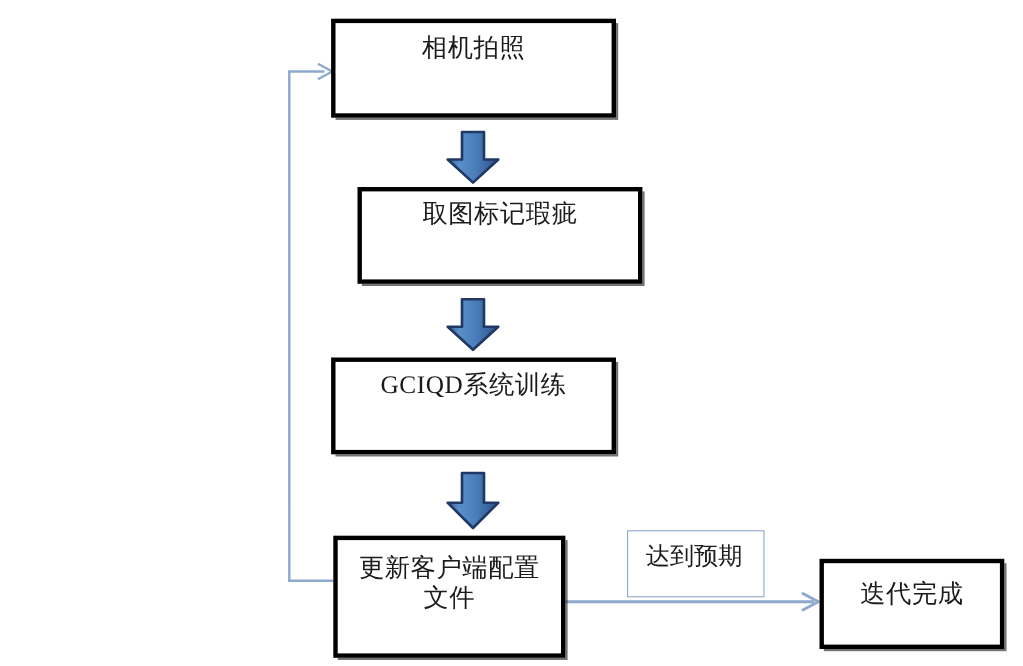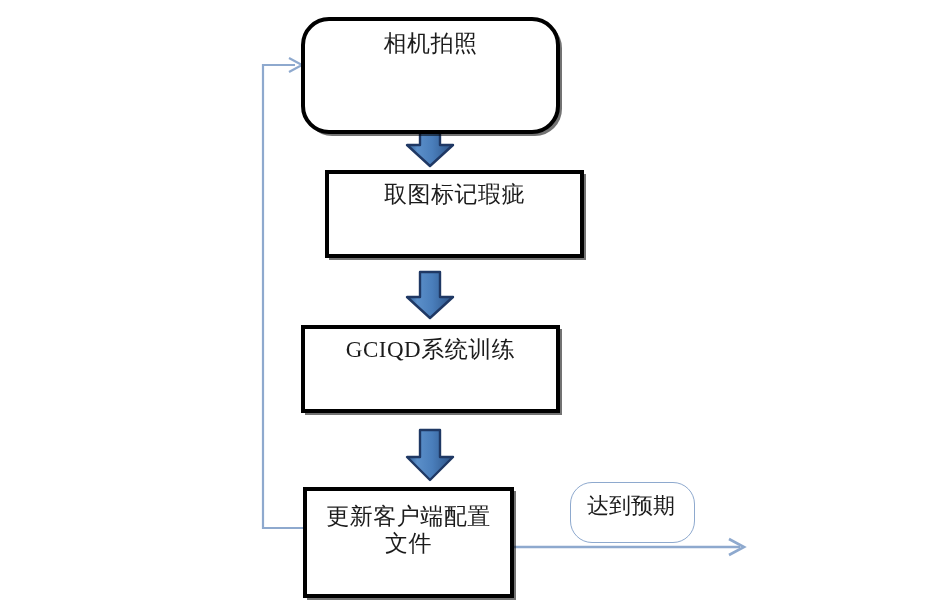--- a/index.html
+++ b/index.html
@@ -120,36 +120,39 @@
       <linearGradient id="ag3" x1="0" y1="0" x2="1" y2="0">
         <stop offset="0%" stop-color="#2f5c93"></stop>
         <stop offset="22%" stop-color="#5b8fc9"></stop>
         <stop offset="55%" stop-color="#4a7ebb"></stop>
         <stop offset="100%" stop-color="#2d5386"></stop>
       </linearGradient>
     </defs>
     <polygon points="16,2 36,2 36,29 49,29 26,52 3,29 16,29" fill="url(#ag3)" stroke="#1f3864" stroke-width="2.4" stroke-linejoin="round"></polygon>
   </svg>
 
-  <div class="proc-box" id="box-camera" style="left:301px; top:17px; width:259px; height:117px;border-radius:28px;">
+  <div class="proc-box" id="box-camera" style="left:301px; top:17px; width:259px; height:90px;">
     <div class="label">相机拍照</div>
   </div>
 
   <div class="proc-box" id="box-mark" style="left:301px; top:170px; width:259px; height:88px;margin-left:24px;">
     <div class="label">取图标记瑕疵</div>
   </div>
 
   <div class="proc-box" id="box-train" style="left:301px; top:325px; width:259px; height:88px;padding-left:16px;">
     <div class="label">GCIQD系统训练</div>
   </div>
 
   <div class="proc-box" id="box-update" style="left:303px; top:487px; width:211px; height:111px;">
     <div class="label">更新客户端配置
 文件</div>
   </div>
 
+  <div class="proc-box" id="box-done" style="left:745px; top:508px; width:168px; height:82px;">
+    <div class="label">迭代完成</div>
+  </div>
 
 
-  <div class="note-box" id="note-expect" style="left:570px; top:482px; width:125px; height:61px;border-radius:22px;">
+  <div class="note-box" id="note-expect" style="left:570px; top:482px; width:125px; height:61px;">
     <div class="label">达到预期</div>
   </div>
 
 </div>
 
 </body></html>

